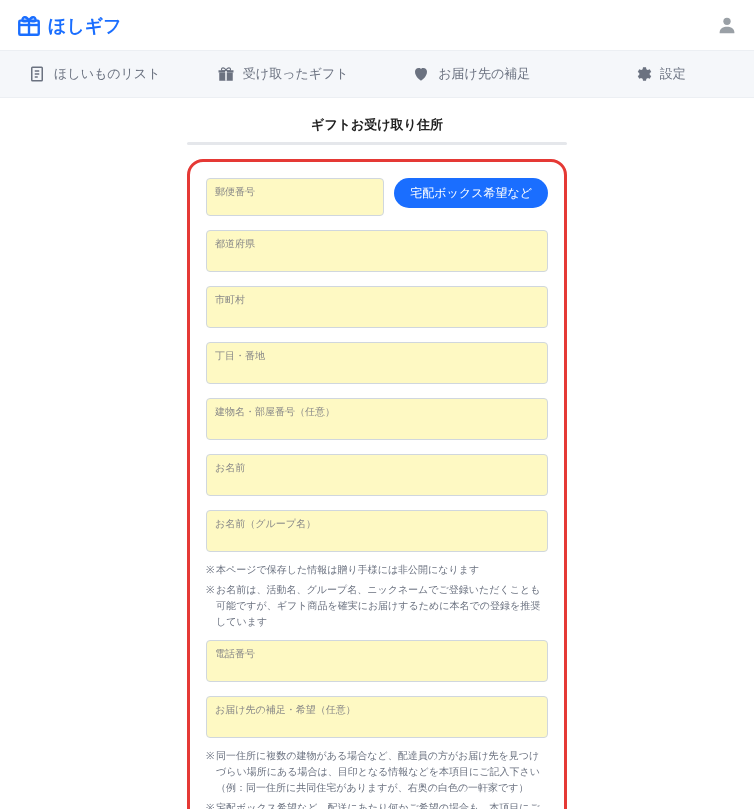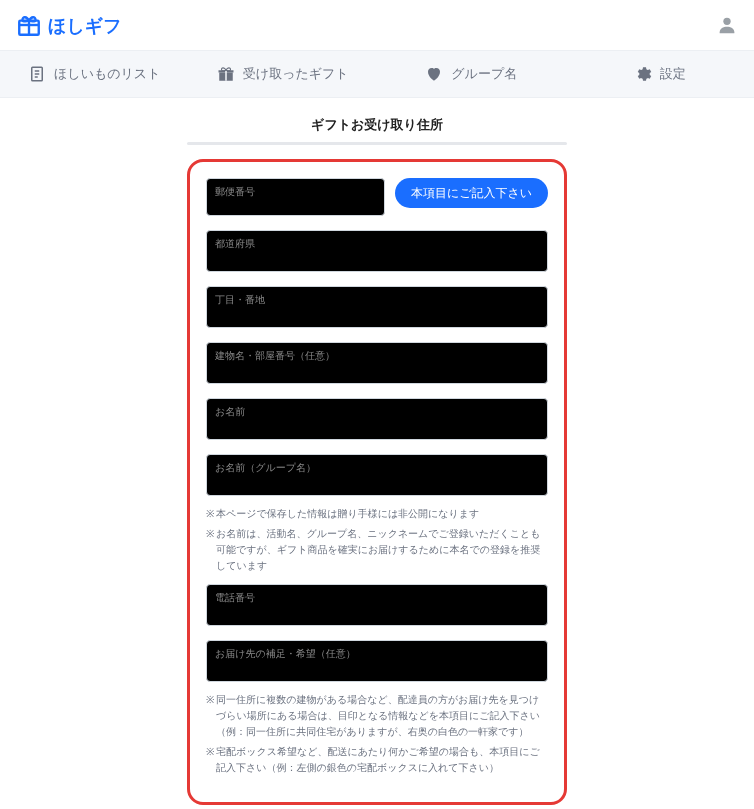--- a/index.html
+++ b/index.html
@@ -10,21 +10,21 @@
     .avatar-icon { color: #9aa0a6; }
     .tabs { display: flex; background: #f5f7fa; border-top: 1px solid #eceff3; border-bottom: 1px solid #eceff3; justify-content: flex-end; }
     .tab { flex: 1; display: flex; align-items: center; justify-content: center; gap: 8px; padding: 14px 0; color: #6b7280; font-size: 13px; cursor: pointer; }
     .tab.active { color: #1a6eff; border-bottom: 3px solid #1a6eff; font-weight: 600; }
     .tab-icon { width: 18px; height: 18px; }
     .page { padding: 18px 0 28px; }
     .page-title { text-align: center; font-size: 13px; font-weight: 700; color: #222; margin-bottom: 8px; }
     .title-underline { width: 380px; height: 3px; background: #e5e7eb; margin: 0 auto 14px; border-radius: 2px; }
     .form-frame { width: 380px; margin: 0 auto; border: 3px solid #e53935; border-radius: 16px; padding: 16px; }
     .row-zip { display: flex; gap: 10px; margin-bottom: 14px; }
-    .field { width: 100%; border: 1px solid #d0d7de; border-radius: 4px; background: #000000; padding: 6px 8px 18px; }
+    .field { width: 100%; border: 1px solid #d0d7de; border-radius: 4px; background: #fef9c3; padding: 6px 8px 18px; }
     .field-label { font-size: 10px; color: #888; margin-bottom: 2px; }
     .field + .field { margin-top: 0; }
     .stack > .field { margin-bottom: 14px; }
     .auto-btn { flex: 0 0 auto; background: #1a6eff; color: #fff; font-size: 12px; border: none; border-radius: 18px; padding: 0 16px; height: 30px; align-self: flex-start; cursor: pointer; }
     .zip-field { flex: 1; padding-bottom: 14px; }
     .notes { list-style: none; margin: -4px 0 10px; }
     .notes li { color: #6b7280; font-size: 10px; line-height: 1.6; padding-left: 10px; position: relative; margin-bottom: 4px; }
     .notes li::before { content: "※"; position: absolute; left: 0; }
   </style>
 </head>
@@ -64,45 +64,48 @@
         <rect x="11" y="7" width="2" height="14" fill="#f5f7fa"></rect>
         <path d="M12 7c-2-4-6-4-6-1s4 1 6 1z" fill="none" stroke="currentColor" stroke-width="1.5"></path>
         <path d="M12 7c2-4 6-4 6-1s-4 1-6 1z" fill="none" stroke="currentColor" stroke-width="1.5"></path>
       </svg>
     <span>受け取ったギフト</span>
   </div>
   <div class="tab">
     <svg class="tab-icon" viewBox="0 0 24 24" fill="currentColor">
         <path d="M12 21s-8-5-8-12c0-3 2-5 5-5 2 0 3 1 3 1s1-1 3-1c3 0 5 2 5 5 0 7-8 12-8 12z"></path>
       </svg>
-    <span>グループ名</span>
+    <span>お届け先の補足</span>
   </div>
   <div class="tab">
     <svg class="tab-icon" viewBox="0 0 24 24" fill="currentColor">
         <path d="M12 8a4 4 0 100 8 4 4 0 000-8zm9 4a7 7 0 00-.1-1.2l2.1-1.6-2-3.4-2.5 1a7 7 0 00-2-1.2L16 3h-4l-.5 2.6a7 7 0 00-2 1.2l-2.5-1-2 3.4 2.1 1.6A7 7 0 007 12c0 .4 0 .8.1 1.2l-2.1 1.6 2 3.4 2.5-1a7 7 0 002 1.2L12 21h4l.5-2.6a7 7 0 002-1.2l2.5 1 2-3.4-2.1-1.6c.1-.4.1-.8.1-1.2z"></path>
       </svg>
     <span>設定</span>
   </div>
 </div>
 
 <div class="page">
   <div class="page-title">ギフトお受け取り住所</div>
   <div class="title-underline"></div>
 
   <div class="form-frame">
     <div class="row-zip">
       <div class="field zip-field">
         <div class="field-label">郵便番号</div>
       </div>
-      <button class="auto-btn">本項目にご記入下さい</button>
+      <button class="auto-btn">宅配ボックス希望など</button>
     </div>
 
     <div class="stack">
       <div class="field">
           <div class="field-label">都道府県</div>
+        </div>
+      <div class="field">
+          <div class="field-label">市町村</div>
         </div>
       <div class="field">
           <div class="field-label">丁目・番地</div>
         </div>
       <div class="field">
           <div class="field-label">建物名・部屋番号（任意）</div>
         </div>
       <div class="field">
           <div class="field-label">お名前</div>
         </div>

